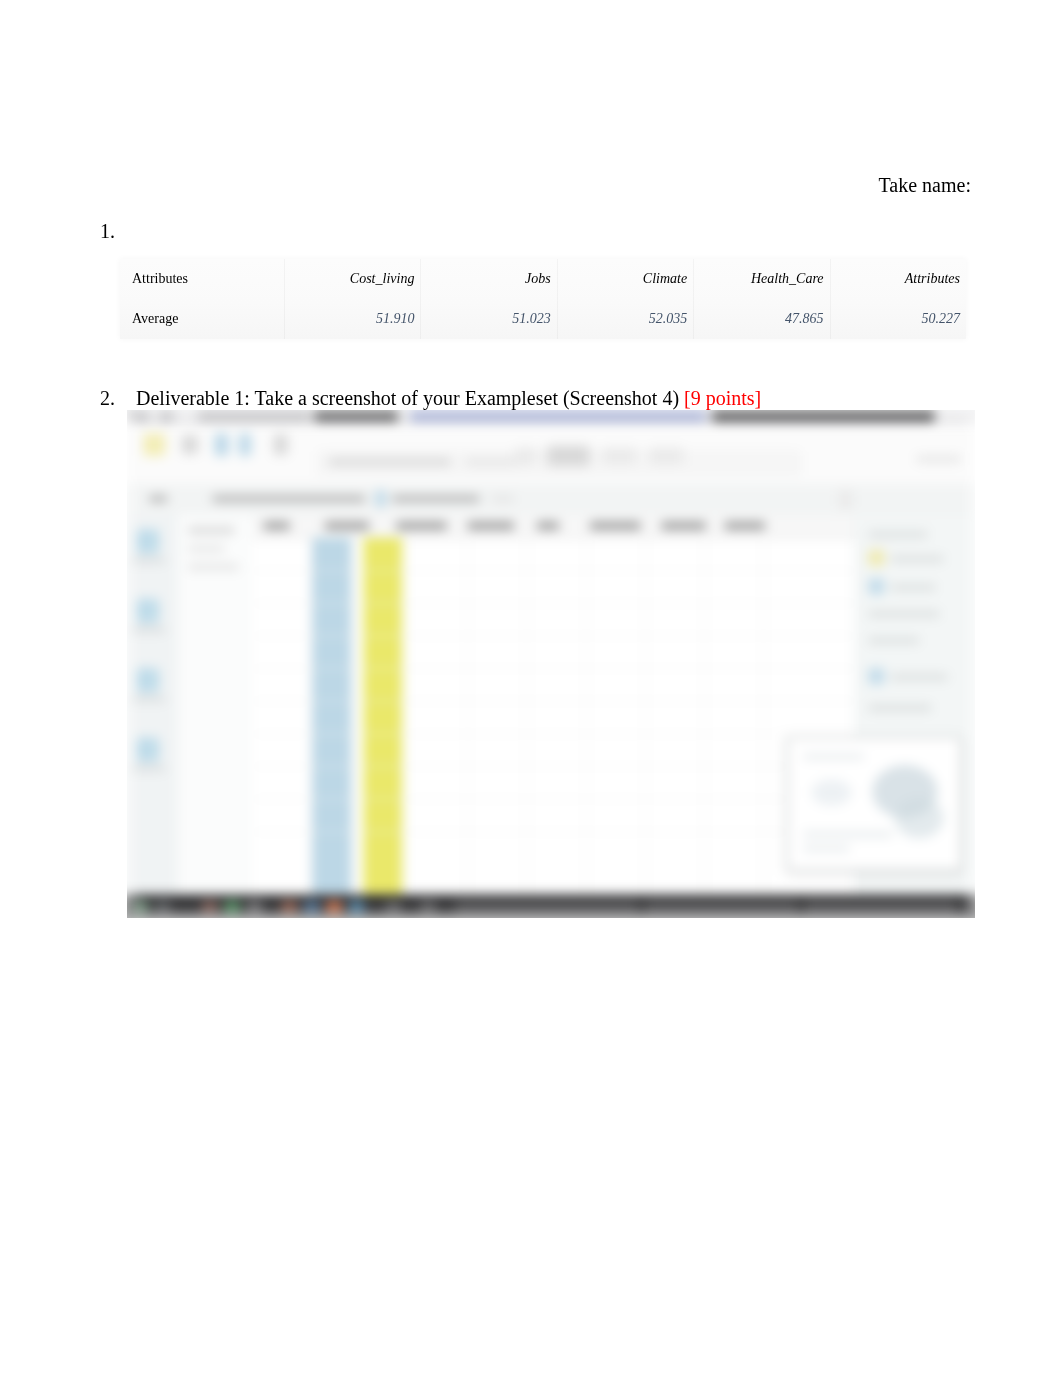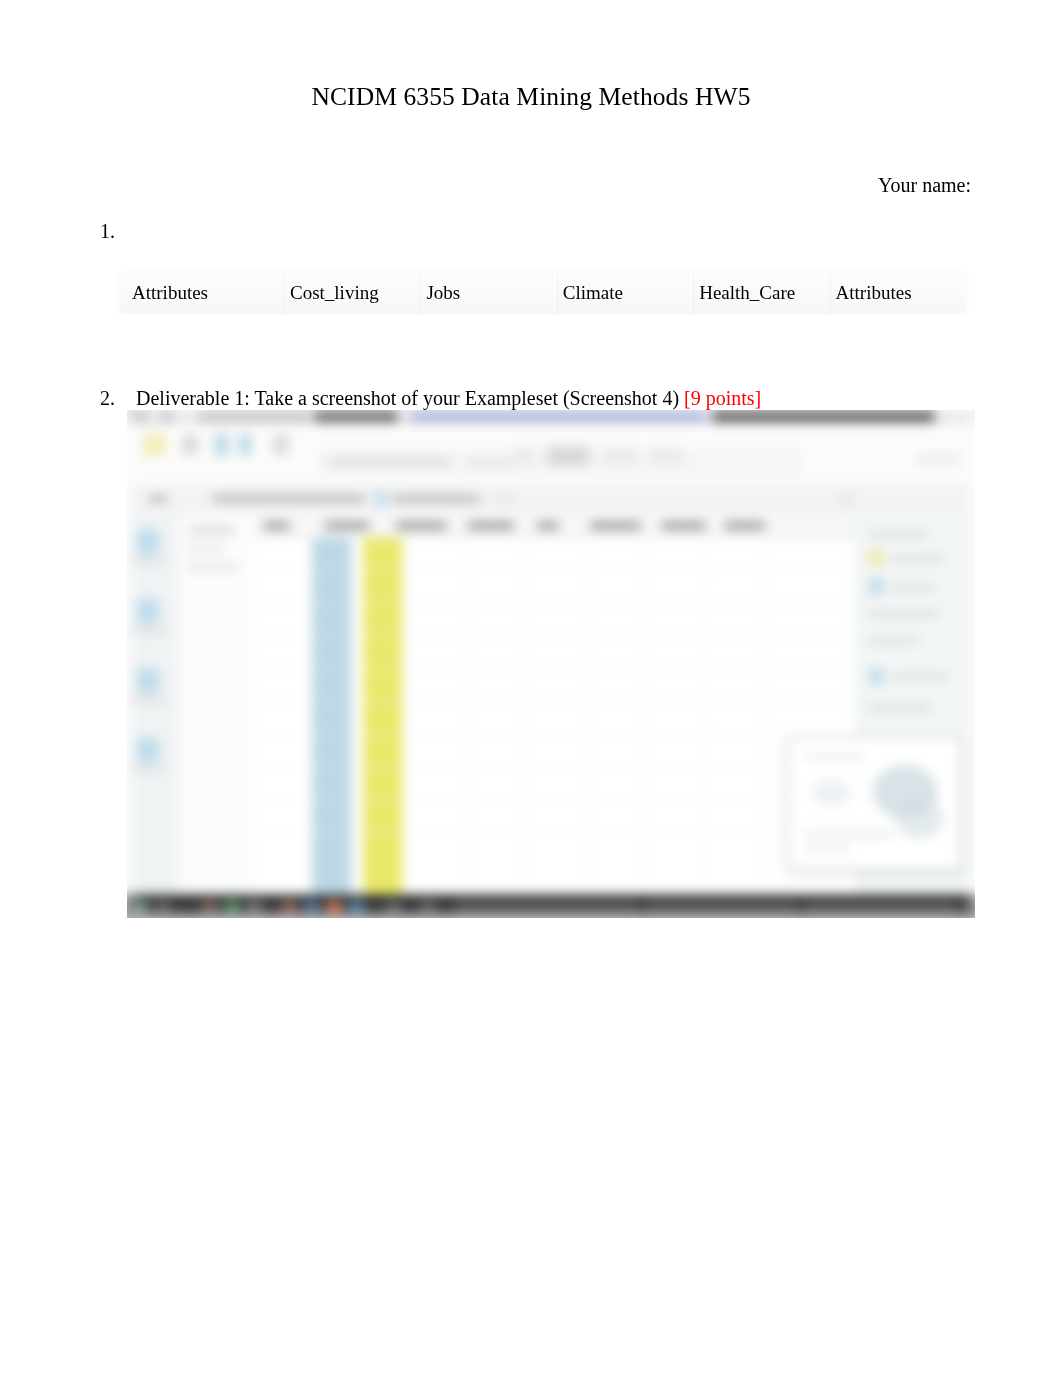--- a/index.html
+++ b/index.html
@@ -89,43 +89,44 @@
   #q2 .li-body { left: 36px; top: 0; width: 839px; white-space: nowrap; }
 
   .points {
     color: #ff0000;
   }
 
   
   .centroid-table {
     position: absolute;
     left: 120px;
-    top: 273px;
+    top: 259px;
     width: 846px;
     border-collapse: collapse;
     table-layout: fixed;
-    font-size: 19px;
+    font-size: 14px;
     
     box-shadow: 0 0 6px rgba(0,0,0,0.045);
     background: linear-gradient(180deg,#fcfcfc 0%,#fafafa 55%,#f6f6f6 100%);
   }
   .centroid-table td {
     border: none;
     padding: 4px 6px;
     height: 32px;
     vertical-align: middle;
     line-height: 1.15;
   }
   .centroid-table .col-label {
     width: 146px;
     text-align: left;
     padding-left: 12px;
   }
   .centroid-table .col-val {
-    text-align: left;
+    text-align: right;
+    font-style: italic;
   }
   .centroid-table .hdr td { color: #000; }
   .centroid-table .avg td.col-val { color: #44546a; }
   .centroid-table .avg td.col-label { color: #000; }
   
   .centroid-table td.col-val {
     background-image: linear-gradient(90deg, rgba(0,0,0,0.035) 0 1px, rgba(0,0,0,0) 1px 100%);
   }
 
   
@@ -279,40 +280,47 @@
     position: absolute; left: 0; top: 0; width: 848px; height: 508px;
     pointer-events: none;
     box-shadow: inset 0 0 14px 6px rgba(255,255,255,0.55);
   }
 </style>
 </head>
 <body>
 
 <div class="page">
 
-  <div class="doc-title">NCIDM 6355 Data Mining Methods HW5</div>
-
-
-  <div class="your-name">Your name:</div>
+
+
+  <div class="your-name">Take name:</div>
 
   <div class="list-item" id="q1">
     <span class="li-num">1.</span>
     <span class="li-body">
     </span>
   </div>
 
   <table class="centroid-table">
     <tbody>
         <tr class="hdr">
       <td class="col-label">Attributes</td>
       <td class="col-val">Cost_living</td>
       <td class="col-val">Jobs</td>
       <td class="col-val">Climate</td>
       <td class="col-val">Health_Care</td>
       <td class="col-val">Attributes</td>
+    </tr>
+    <tr class="avg">
+      <td class="col-label">Average</td>
+      <td class="col-val">51.910</td>
+      <td class="col-val">51.023</td>
+      <td class="col-val">52.035</td>
+      <td class="col-val">47.865</td>
+      <td class="col-val">50.227</td>
     </tr>
   </tbody>
     </table>
 
   <div class="list-item" id="q2">
     <span class="li-num">2.</span>
     <span class="li-body">
       <span>Deliverable 1: Take a screenshot of your Exampleset (Screenshot 4)</span>
       <span class="points">[9 points]</span>
     </span>

